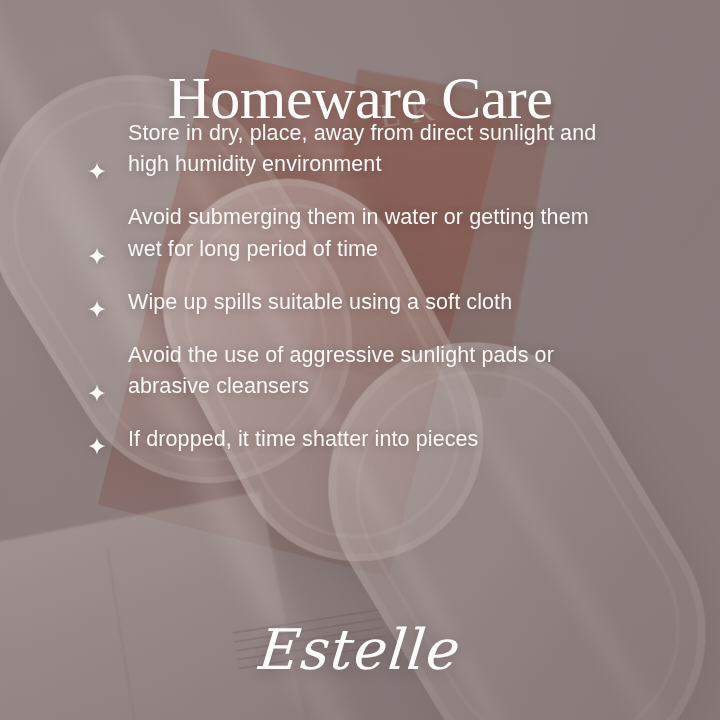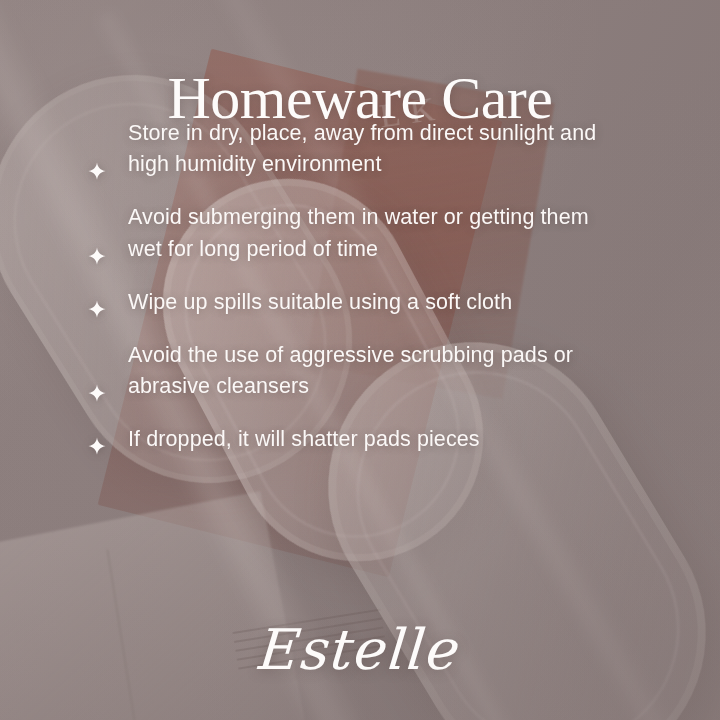--- a/index.html
+++ b/index.html
@@ -395,31 +395,31 @@
         </span>
         <span class="care-text">Wipe up spills suitable using a soft cloth</span>
       </li>
 
       <li class="care-item">
         <span class="bullet-icon">
           <svg viewBox="0 0 24 24" aria-hidden="true">
             <path fill="currentColor" d="M12 0.5c0.9 6.1 4.5 10.1 11.5 11.5C16.5 13.4 12.9 17.4 12 23.5c-0.9-6.1-4.5-10.1-11.5-11.5C7.5 10.6 11.1 6.6 12 0.5z"></path>
           </svg>
         </span>
-        <span class="care-text">Avoid the use of aggressive scrubbing pads or abrasive cleansers</span>
+        <span class="care-text">Avoid the use of aggressive sunlight pads or abrasive cleansers</span>
       </li>
 
 
       <li class="care-item">
         <span class="bullet-icon">
           <svg viewBox="0 0 24 24" aria-hidden="true">
             <path fill="currentColor" d="M12 0.5c0.9 6.1 4.5 10.1 11.5 11.5C16.5 13.4 12.9 17.4 12 23.5c-0.9-6.1-4.5-10.1-11.5-11.5C7.5 10.6 11.1 6.6 12 0.5z"></path>
           </svg>
         </span>
-        <span class="care-text">If dropped, it will shatter pads pieces</span>
+        <span class="care-text">If dropped, it time shatter into pieces</span>
       </li>
 
     </ul>
 
     <div class="signature">Estelle</div>
 
   </div>
 </div>
 
 </body></html>

